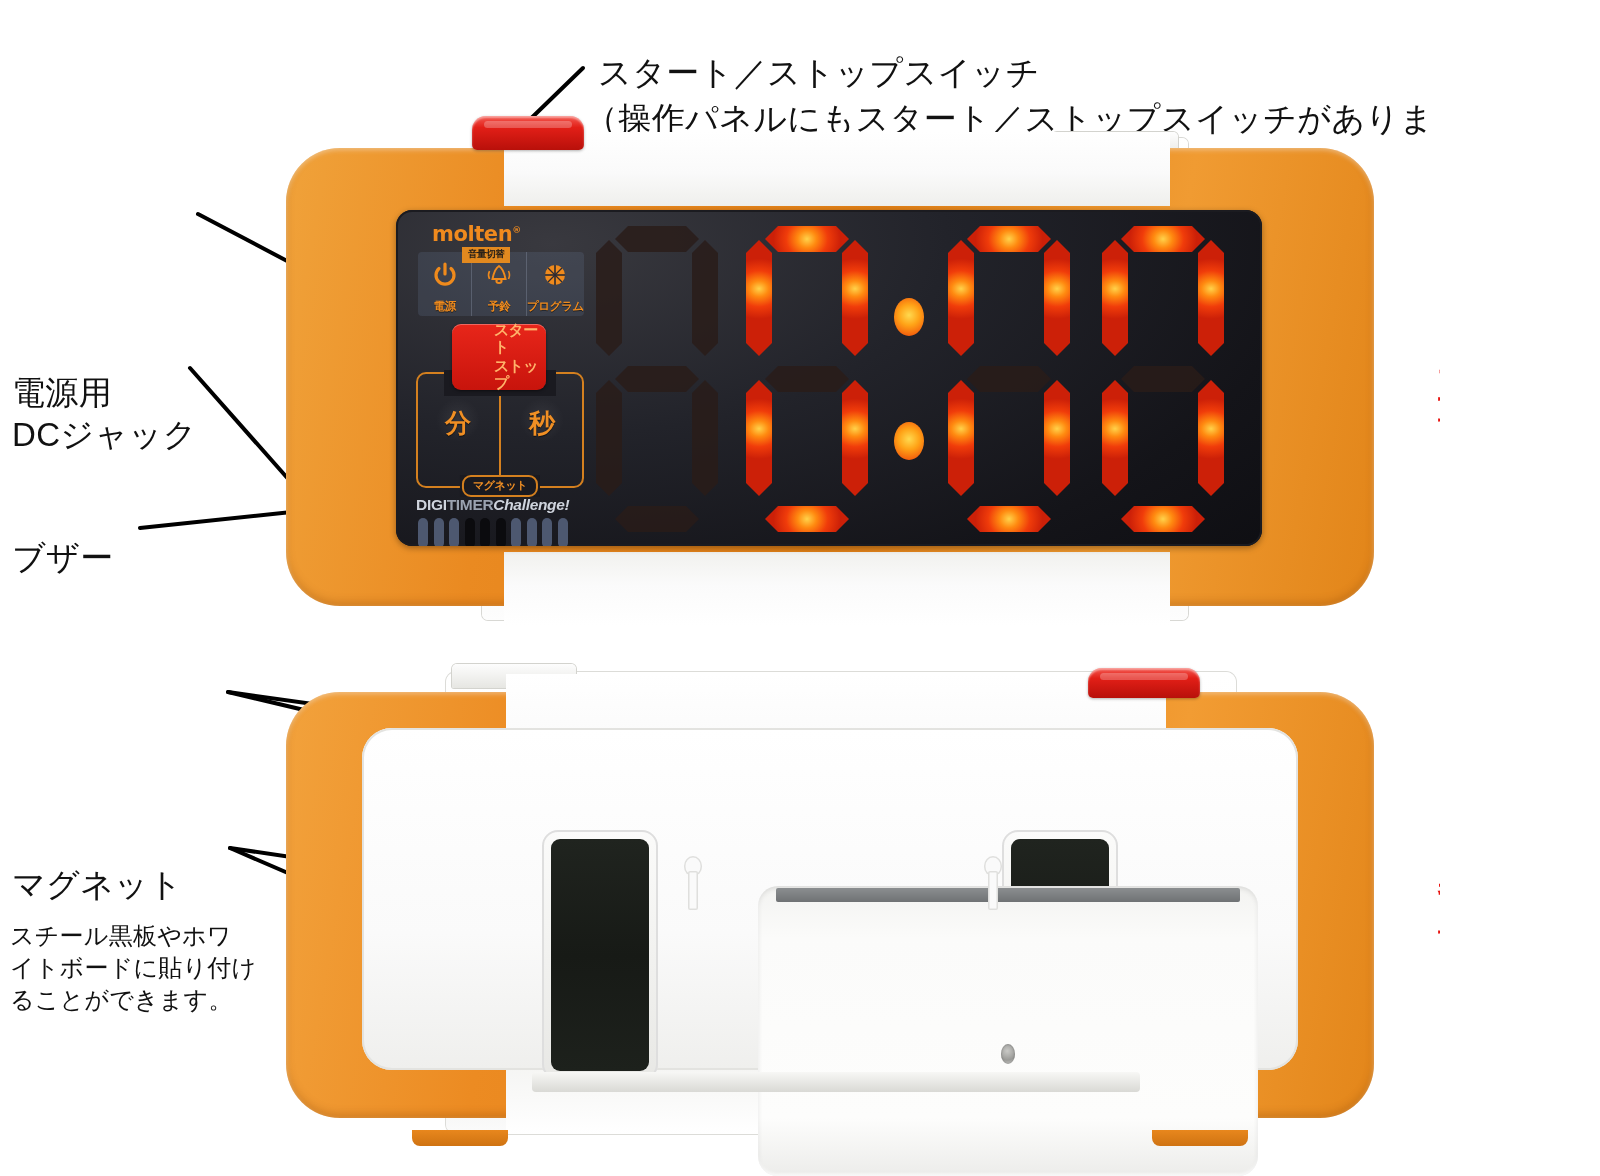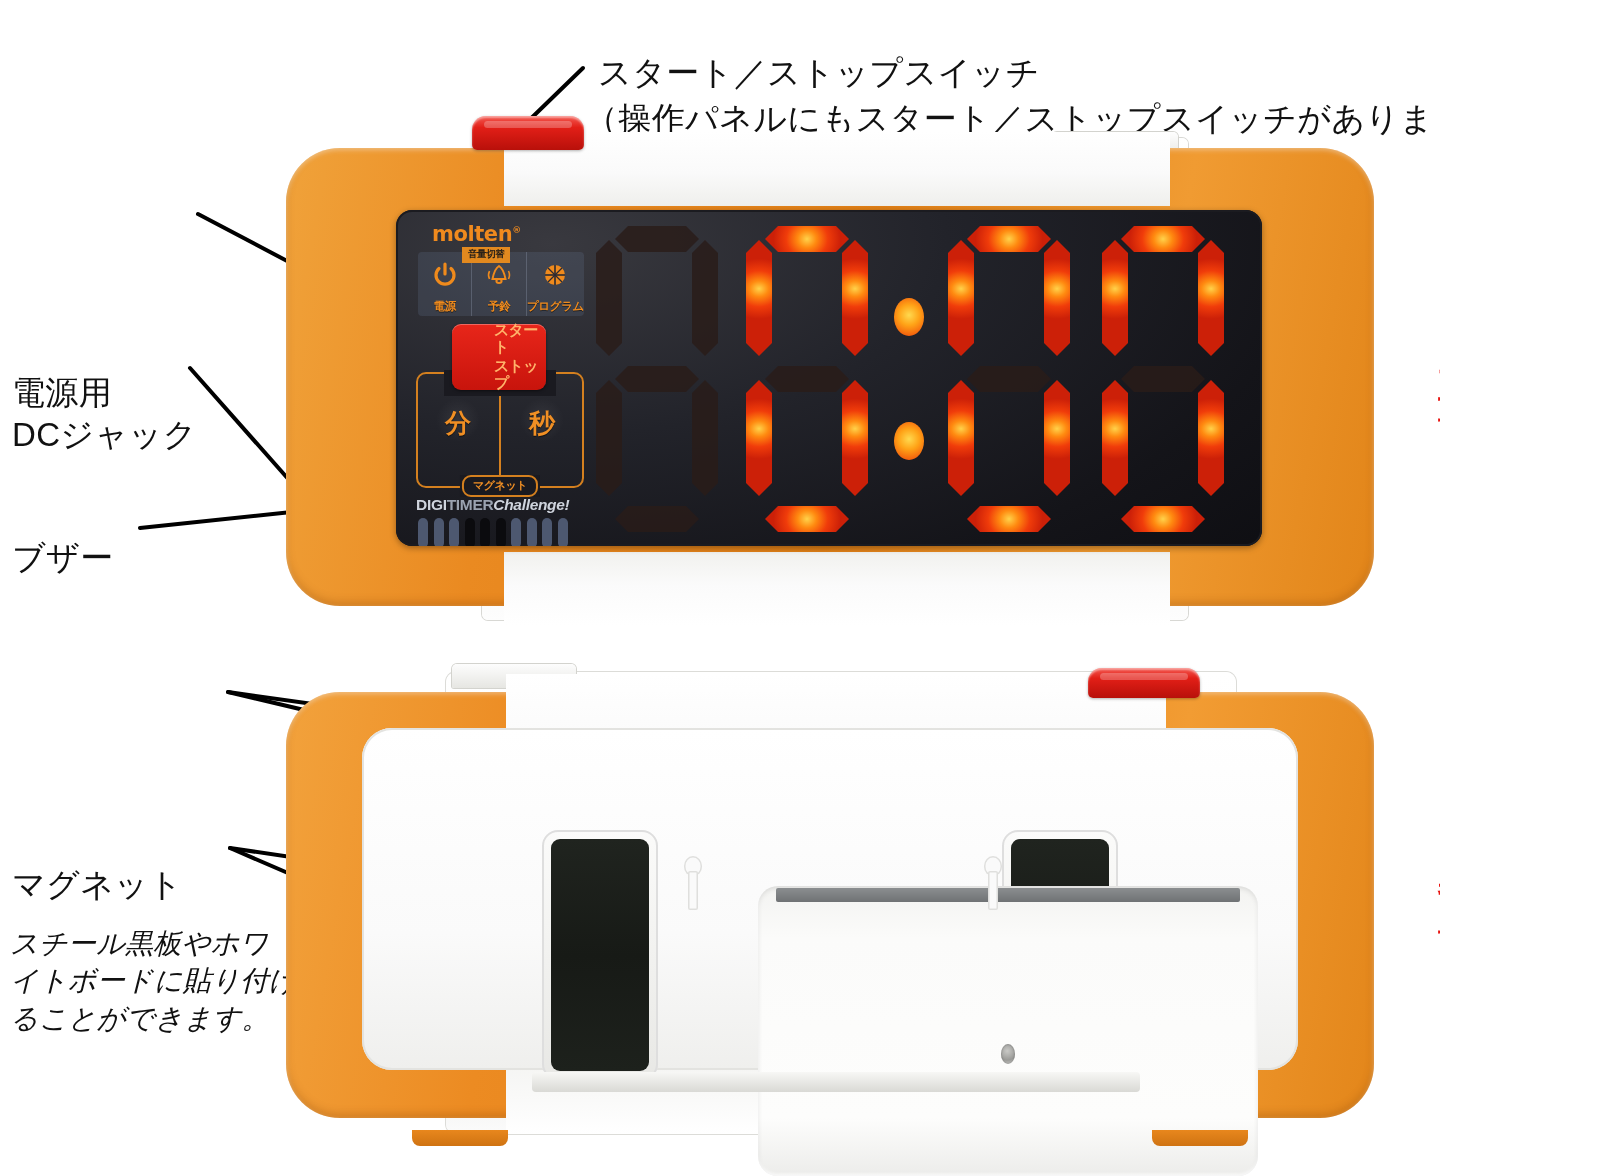--- a/index.html
+++ b/index.html
@@ -18,21 +18,21 @@
   
   .callout{
     position:absolute;
     font-size:33px;
     line-height:1.28;
     letter-spacing:.01em;
     color:#111;
     white-space:pre-line;
     font-weight:400;
   }
-  .callout.small{font-size:28px;line-height:1.33;font-style:italic;}
+  .callout.small{font-size:24px;line-height:1.33;}
   .side-label{
     position:absolute;
     font-size:36px;
     font-weight:700;
     color:#e8130f;
     letter-spacing:.06em;
   }
 
   
   .leaders{position:absolute;left:0;top:0;width:1600px;height:1176px;pointer-events:none;}

